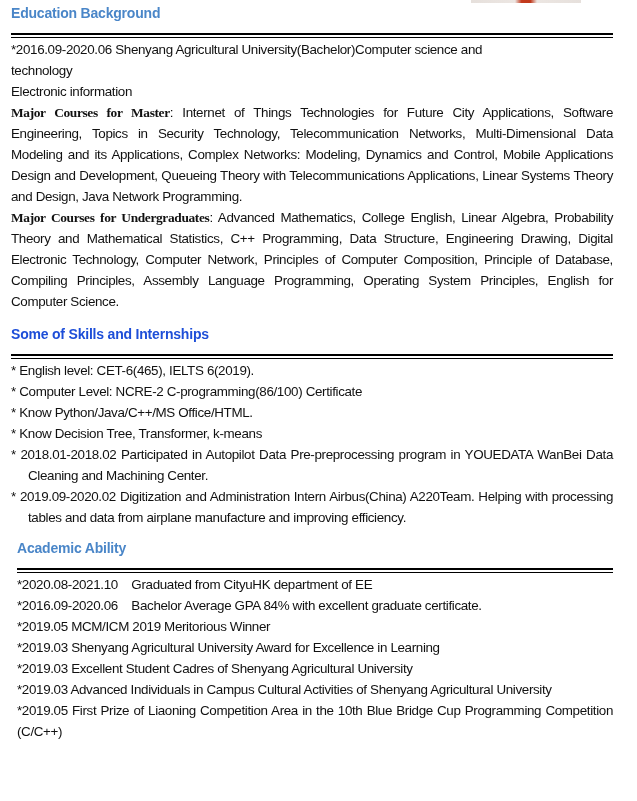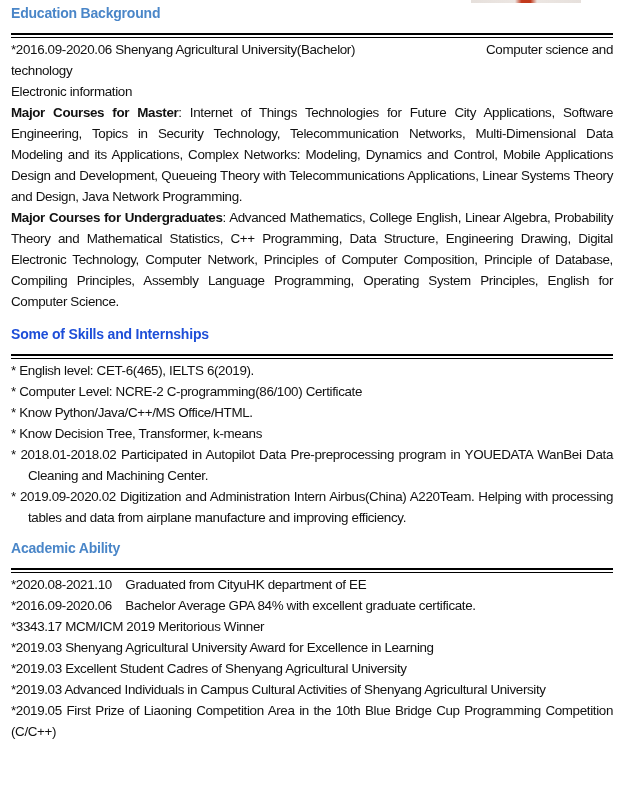--- a/index.html
+++ b/index.html
@@ -57,33 +57,33 @@
       font-size: 13.4px;
       line-height: 21px;
       letter-spacing: -0.35px;
       word-spacing: 0px;
     }
     .justify {
       text-align: justify;
     }
     .row-split {
       display: flex;
-      justify-content: space-between;
     }
     .bold {
       font-weight: bold;
+      font-family: Liberation Serif, serif;
     }
     .bullet-item {
       padding-left: 17px;
       text-indent: -17px;
       text-align: justify;
     }
     .sec1-body { margin-top: 3px; }
     .sec2 { margin-top: 9px; }
-    .sec3 { margin-top: 7px; }
+    .sec3 { margin-top: 7px; margin-left: 6px; }
     .para { margin: 0; }
   </style>
 </head>
 <body>
 
 <div class="photo-strip"></div>
 
 <div class="page">
 
   <section>
@@ -119,21 +119,21 @@
       <div class="bullet-item">* 2019.09-2020.02 Digitization and Administration Intern Airbus(China) A220Team. Helping with processing tables and data from airplane manufacture and improving efficiency.</div>
     </div>
   </section>
 
   <section class="sec3">
     <h2 class="section-title" style="color: rgb(74, 134, 200);">Academic Ability</h2>
     <div class="rule"></div>
     <div class="body-text sec1-body">
       <div class="justify">*2020.08-2021.10&nbsp;&nbsp;&nbsp;&nbsp;Graduated from CityuHK department of EE</div>
       <div class="justify">*2016.09-2020.06&nbsp;&nbsp;&nbsp;&nbsp;Bachelor Average GPA 84% with excellent graduate certificate.</div>
-      <div class="justify">*3343.17 MCM/ICM 2019 Meritorious Winner</div>
+      <div class="justify">*2019.05 MCM/ICM 2019 Meritorious Winner</div>
       <div class="justify">*2019.03 Shenyang Agricultural University Award for Excellence in Learning</div>
       <div class="justify">*2019.03 Excellent Student Cadres of Shenyang Agricultural University</div>
       <div class="justify">*2019.03 Advanced Individuals in Campus Cultural Activities of Shenyang Agricultural University</div>
       <div class="justify">*2019.05 First Prize of Liaoning Competition Area in the 10th Blue Bridge Cup Programming Competition (C/C++)</div>
     </div>
   </section>
 
 </div>
 
 </body></html>

